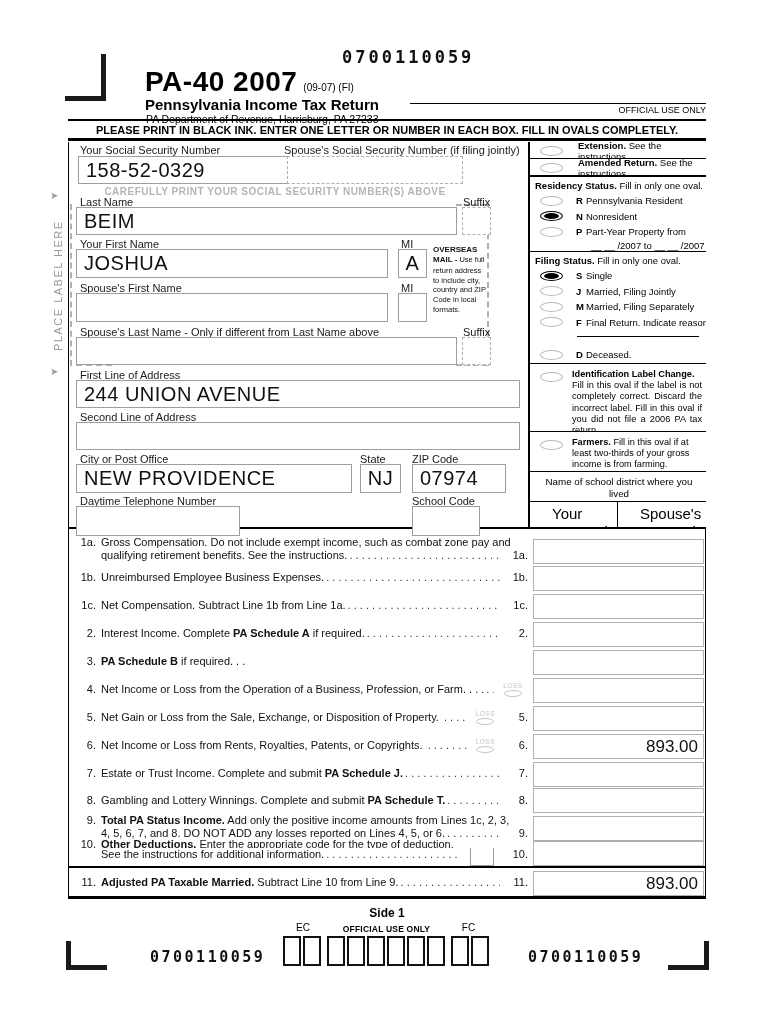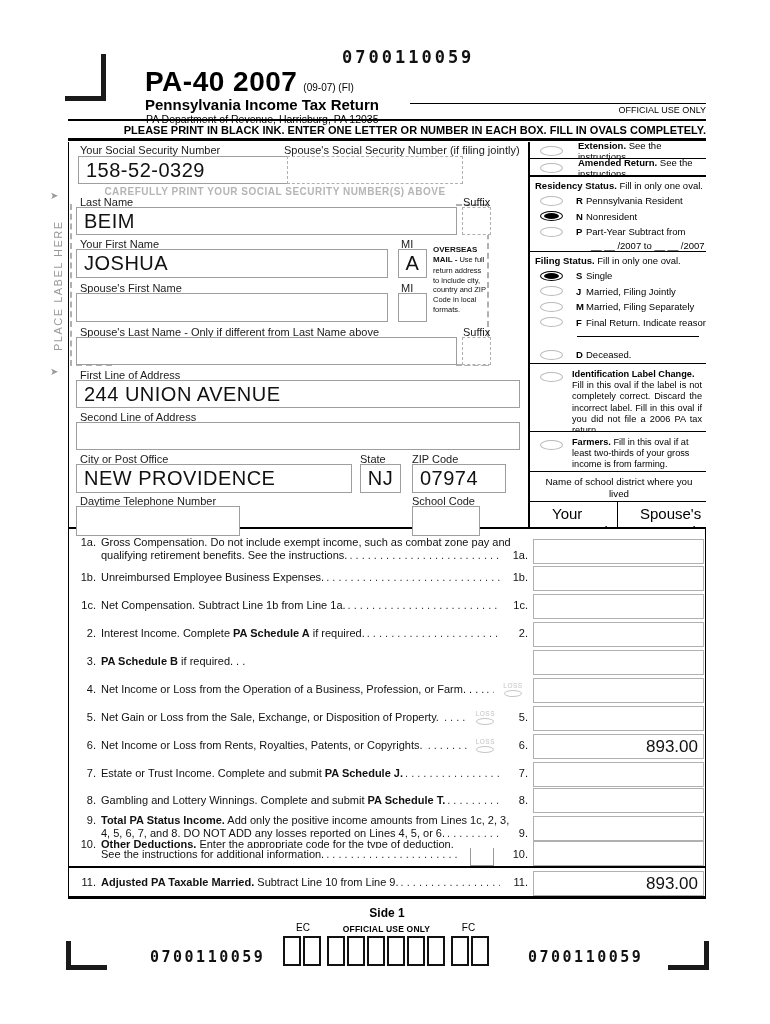--- a/index.html
+++ b/index.html
@@ -12,21 +12,21 @@
   .corner-tl { left:65px; top:54px; width:36px; height:42px; border-right:5px solid #1a1a1a; border-bottom:5px solid #1a1a1a; }
   .corner-bl { left:66px; top:941px; width:36px; height:24px; border-left:5px solid #1a1a1a; border-bottom:5px solid #1a1a1a; }
   .corner-br { left:668px; top:941px; width:36px; height:24px; border-right:5px solid #1a1a1a; border-bottom:5px solid #1a1a1a; }
   .formid { font-size:28px; font-weight:900; letter-spacing:0.5px; }
   .formrev { font-size:10px; font-weight:normal; margin-left:6px; }
   .formtitle { font-size:15px; font-weight:bold; }
   .formdept { font-size:10.5px; }
   .offuse { font-size:9px; text-align:right; }
   .offuse-line { border-top:1px solid #000; }
   .instrbar { left:68px; top:119px; width:638px; border-top:2.5px solid #000; border-bottom:3.5px solid #000;
-              text-align:right; font-weight:bold; font-size:11px; padding:3px 0 2px 0; box-sizing:border-box; }
+              text-align:center; font-weight:bold; font-size:11px; padding:3px 0 2px 0; box-sizing:border-box; }
   
   .bodyframe { left:68px; top:142px; width:638px; height:757px; border-left:1.5px solid #000; border-right:1.5px solid #000; box-sizing:border-box; }
   .hline { background:#000; }
   
   .lbl { font-size:11px; color:#1a1a1a; white-space:nowrap; }
   .gray-note { font-size:10px; font-weight:bold; color:#b5b5b5; letter-spacing:0.5px; text-align:center; }
   .fbox { position:absolute; background:#fff; border:1.5px solid #9e9e9e; box-sizing:border-box; }
   .fbox.dashed { border-style:dashed; border-color:#b0b0b0; }
   .val { font-size:20px; color:#111; padding:2px 0 0 7px; letter-spacing:0.5px; white-space:nowrap; }
   .val.ctr { text-align:center; padding-left:0; }
@@ -96,21 +96,21 @@
   <div class="abs corner-tl"></div>
   <div class="abs corner-bl"></div>
   <div class="abs corner-br"></div>
 
   <div class="abs docnum" style="left:342px;top:47px;">0700110059</div>
 
   <div class="abs" style="left:145px;top:66px;">
     <span class="formid">PA-40 2007</span><span class="formrev">(09-07) (FI)</span>
   </div>
   <div class="abs formtitle" style="left:145px;top:96px;">Pennsylvania Income Tax Return</div>
-  <div class="abs formdept" style="left:146px;top:113px;">PA Department of Revenue, Harrisburg, PA 12035</div>
+  <div class="abs formdept" style="left:146px;top:113px;">PA Department of Revenue, Harrisburg, PA 27233</div>
   <div class="abs offuse-line" style="left:410px;top:103px;width:296px;height:1px;"></div>
   <div class="abs offuse" style="left:520px;top:105px;width:186px;">OFFICIAL USE ONLY</div>
 
   <div class="abs instrbar">PLEASE PRINT IN BLACK INK. ENTER ONE LETTER OR NUMBER IN EACH BOX. FILL IN OVALS COMPLETELY.</div>
 
   <div class="abs bodyframe"></div>
   <div class="abs hline" style="left:68px;top:527px;width:638px;height:2px;"></div>
   <div class="abs hline" style="left:68px;top:866px;width:638px;height:2px;"></div>
   <div class="abs hline" style="left:68px;top:896px;width:638px;height:3px;"></div>
 
@@ -215,21 +215,21 @@
         <span class="olbl">Pennsylvania Resident</span>
       </div>
       <div class="opt">
         <span class="oval checked"></span>
         <span class="code">N</span>
         <span class="olbl">Nonresident</span>
       </div>
       <div class="opt">
         <span class="oval"></span>
         <span class="code">P</span>
-        <span class="olbl">Part-Year Subtract from</span>
+        <span class="olbl">Part-Year Property from</span>
       </div>
       <div class="opt2">__  __ /2007 to __  __ /2007</div>
     </div>
 
     <div class="sec" style="height:112px;">
       <div class="sec-title"><b>Filing Status.</b><span> Fill in only one oval.</span></div>
       <div class="opt">
         <span class="oval checked"></span>
         <span class="code">S</span>
         <span class="olbl">Single</span>

